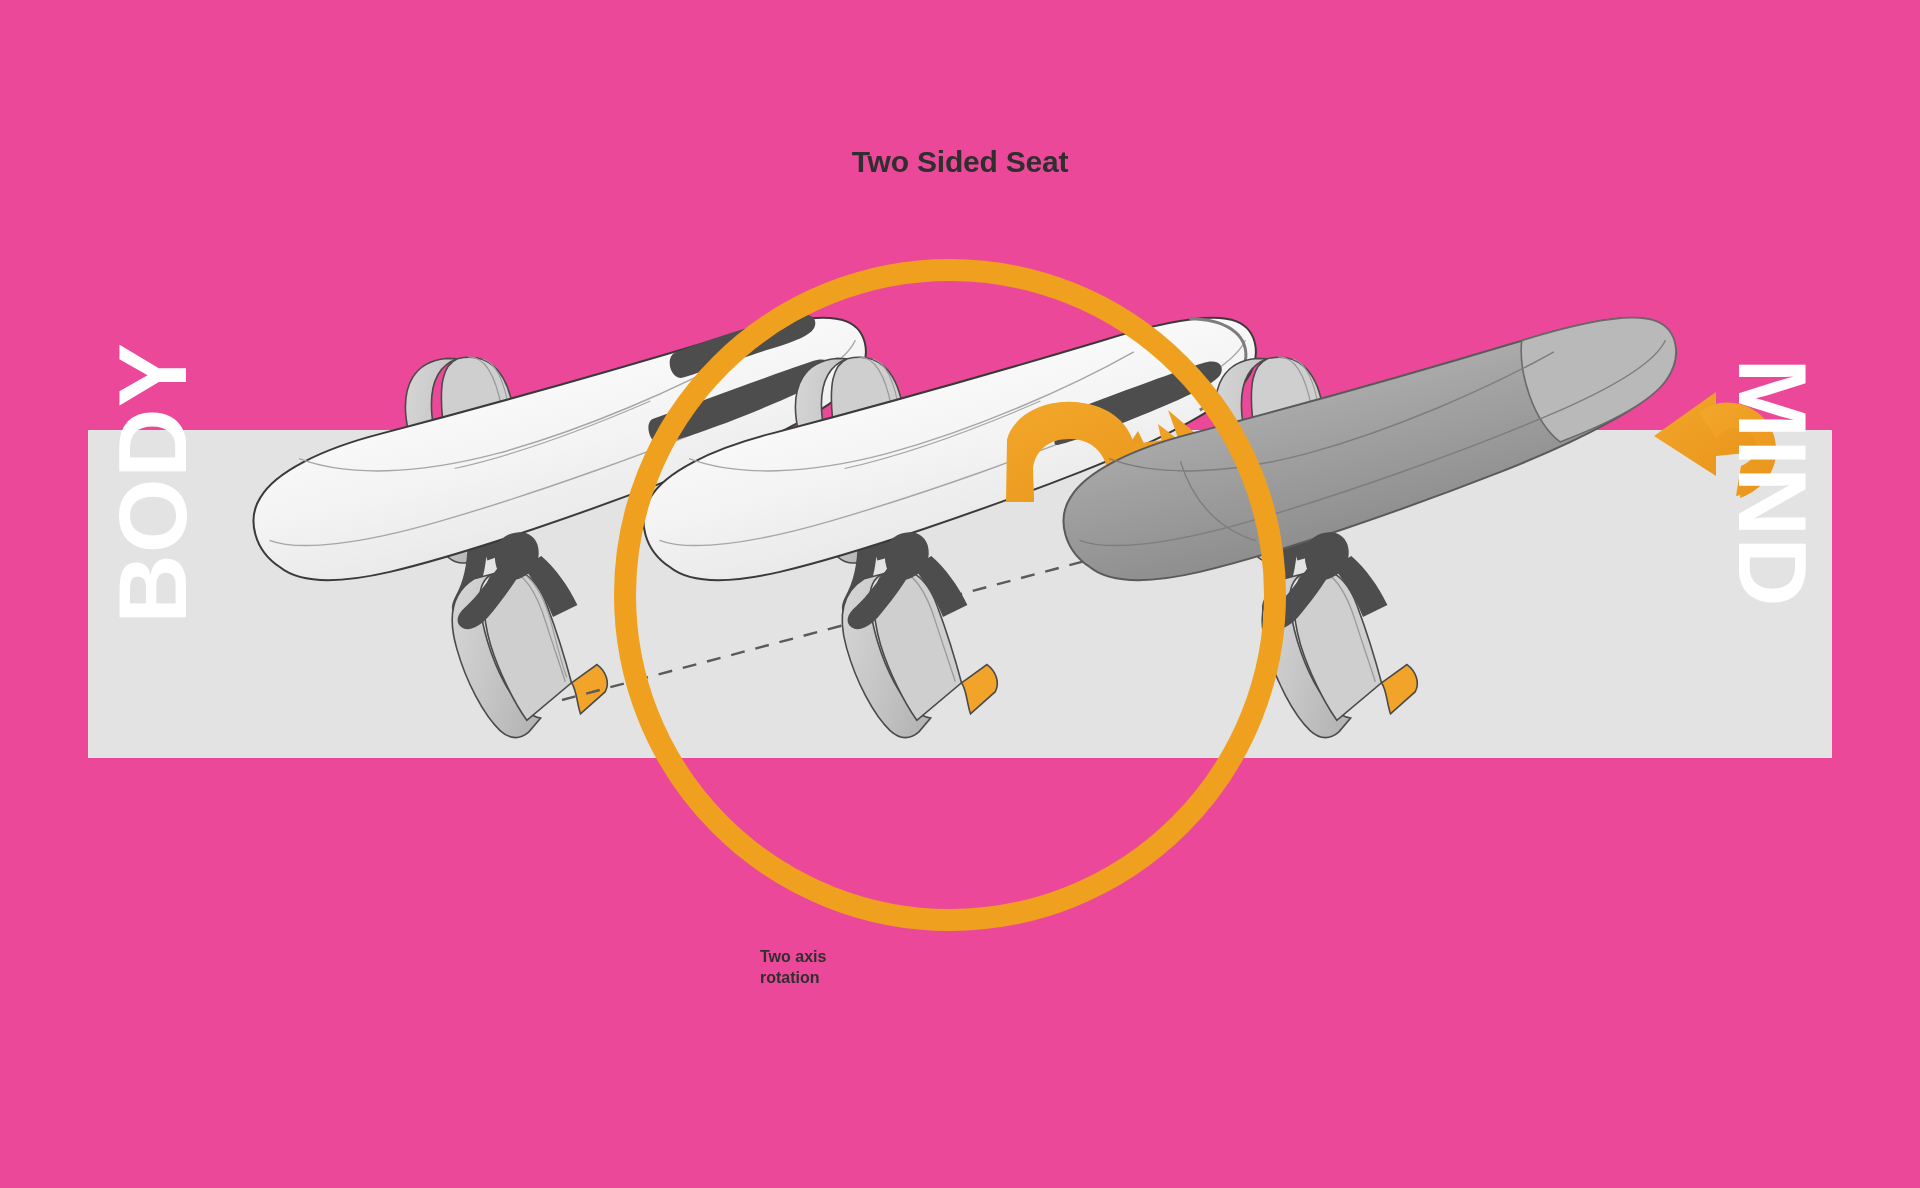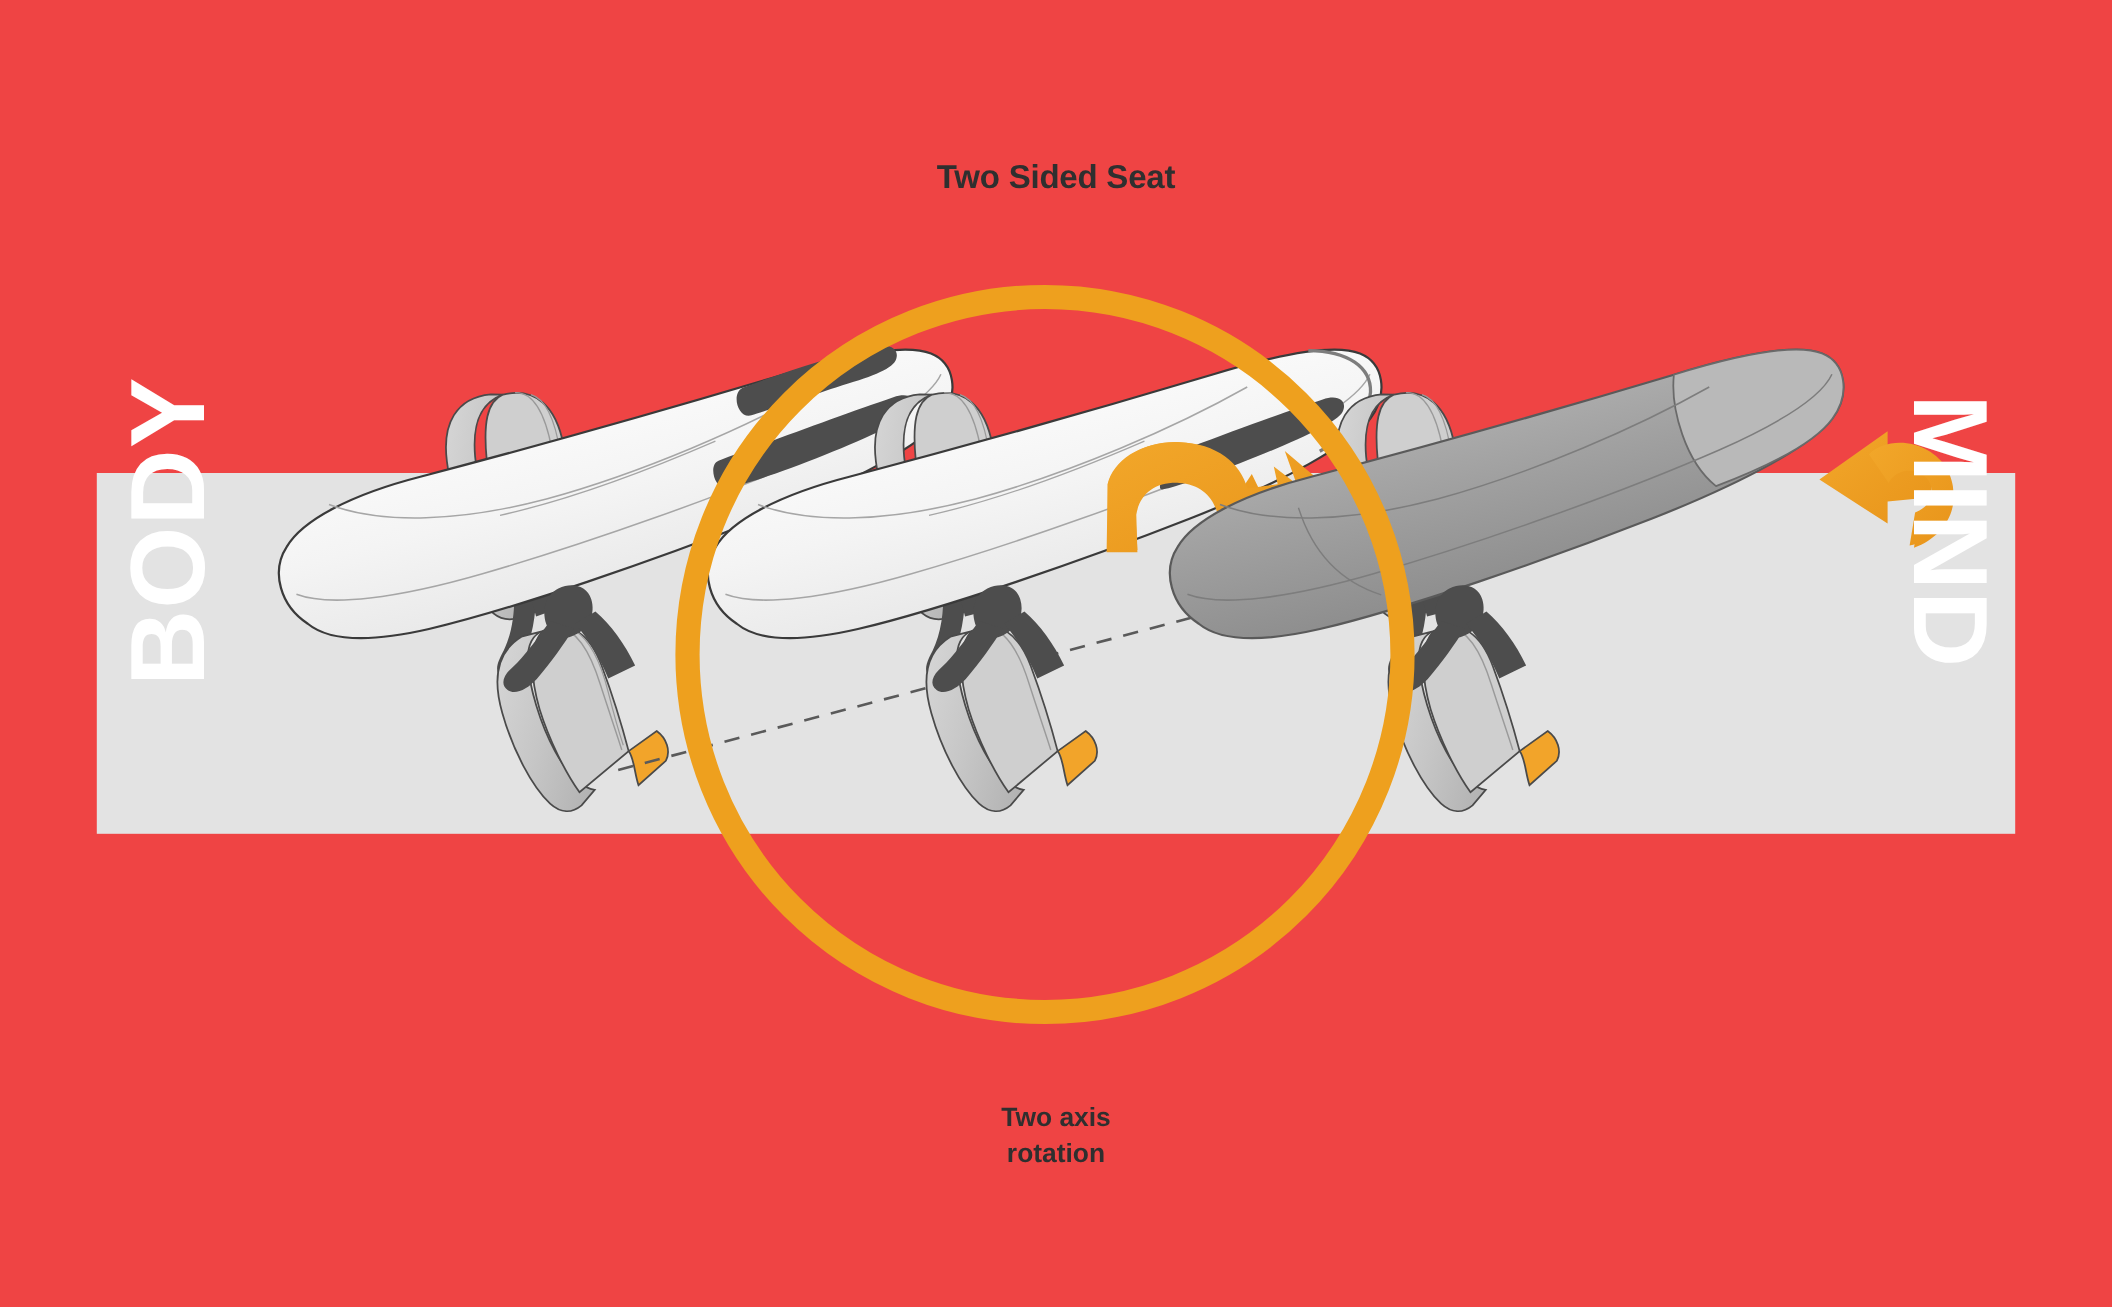--- a/index.html
+++ b/index.html
@@ -12,21 +12,21 @@
     height: 1188px;
     overflow: hidden;
     font-family: "Liberation Sans", sans-serif;
     position: relative;
   }
   #stage {
     position: absolute;
     left: 0; top: 0;
     width: 1920px;
     height: 1188px;
-    background: #ef4444;
+    background: #ec4899;
   }
   #diagram-svg {
     position: absolute;
     left: 0; top: 0;
     width: 1920px;
     height: 1188px;
     display: block;
   }
   .title-text {
     position: absolute;
@@ -36,24 +36,24 @@
     text-align: center;
     font-size: 30px;
     font-weight: 700;
     letter-spacing: -0.2px;
     color: #2f2f2f;
     font-family: "Liberation Sans", sans-serif;
   }
   .caption-text {
     position: absolute;
     left: 760px;
-    top: 1001px;
+    top: 946px;
     width: 400px;
-    text-align: center;
-    font-size: 24px;
+    text-align: left;
+    font-size: 16px;
     font-weight: 700;
     line-height: 1.33;
     color: #2f2f2f;
     white-space: pre-line;
     font-family: "Liberation Sans", sans-serif;
   }
   .side-label {
     position: absolute;
     font-size: 96px;
     font-weight: 700;

